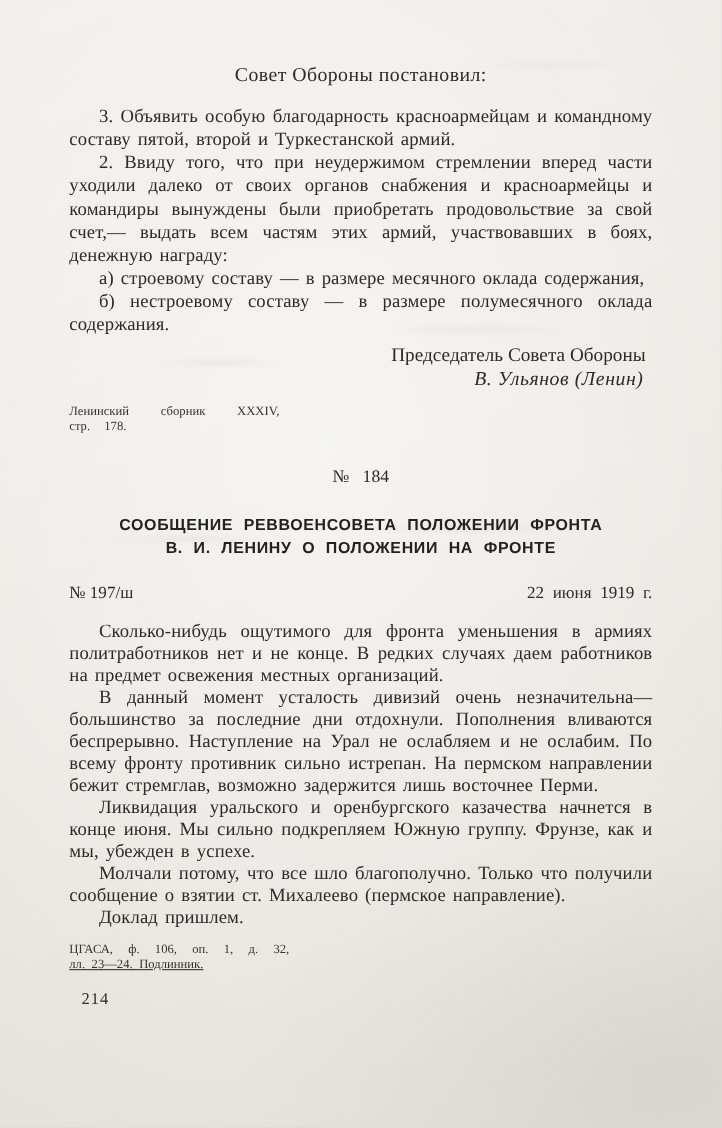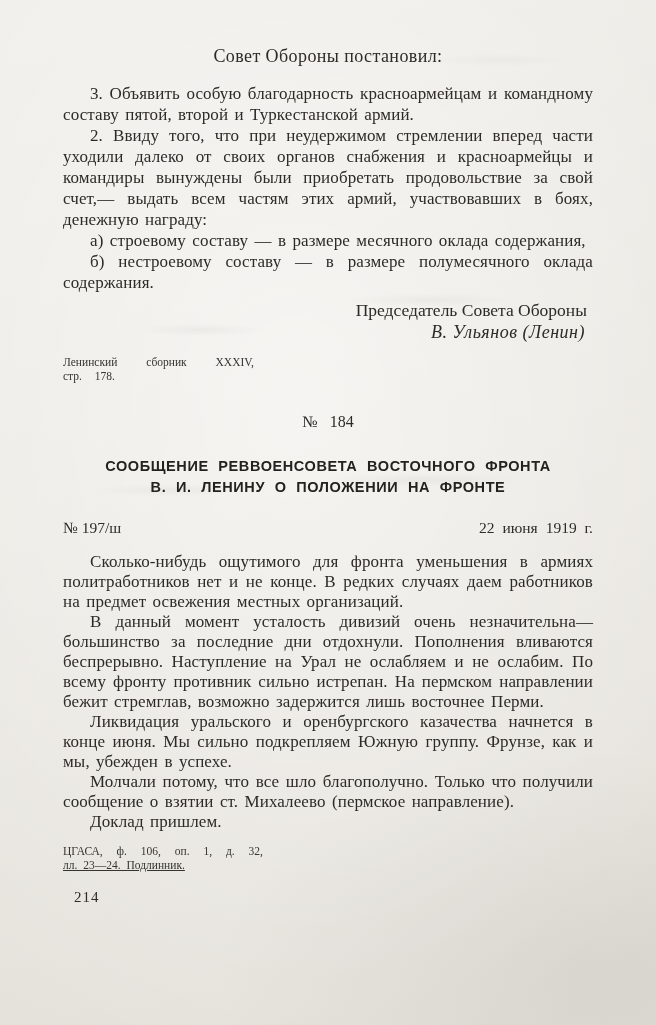--- a/index.html
+++ b/index.html
@@ -15,21 +15,21 @@
   }
   .page {
     position: relative;
     width: 656px;
     height: 1025px;
     background:
       radial-gradient(ellipse 120% 100% at 45% 40%, rgba(255,255,255,0.55), rgba(255,255,255,0) 70%),
       linear-gradient(160deg, #f0eeea 0%, #e9e7e1 45%, #e2dfd8 100%);
     color: #2d2b28;
     box-sizing: border-box;
-    padding: 45px 63px 0 63px;
+    padding: 57px 63px 0 63px;
   }
   
   .page::before {
     content: "";
     position: absolute;
     inset: 0;
     pointer-events: none;
     background:
       radial-gradient(90px 9px at 200px 330px, rgba(90,90,85,0.06), rgba(0,0,0,0) 70%),
       radial-gradient(120px 10px at 430px 300px, rgba(90,90,85,0.05), rgba(0,0,0,0) 70%),
@@ -154,21 +154,21 @@
       <div class="source-note">
         <div class="wide">Ленинский сборник XXXIV,</div>
         <div class="narrow">стр. 178.</div>
       </div>
     </section>
 
     <section class="doc2">
       <div class="doc-number">№ 184</div>
 
       <div class="doc-title">
-        <div>СООБЩЕНИЕ РЕВВОЕНСОВЕТА ВОСТОЧНОГО ФРОНТА</div>
+        <div>СООБЩЕНИЕ РЕВВОЕНСОВЕТА ПОЛОЖЕНИИ ФРОНТА</div>
         <div>В. И. ЛЕНИНУ О ПОЛОЖЕНИИ НА ФРОНТЕ</div>
       </div>
 
       <div class="ref-row">
         <span class="doc-ref">№ 197/ш</span>
         <span class="doc-date">22 июня 1919 г.</span>
       </div>
 
       <div class="body-block">
         <p class="body-par">Сколько-нибудь ощутимого для фронта уменьшения в армиях политработников нет и не конце. В редких случаях даем работников на предмет освежения местных организаций.</p>

